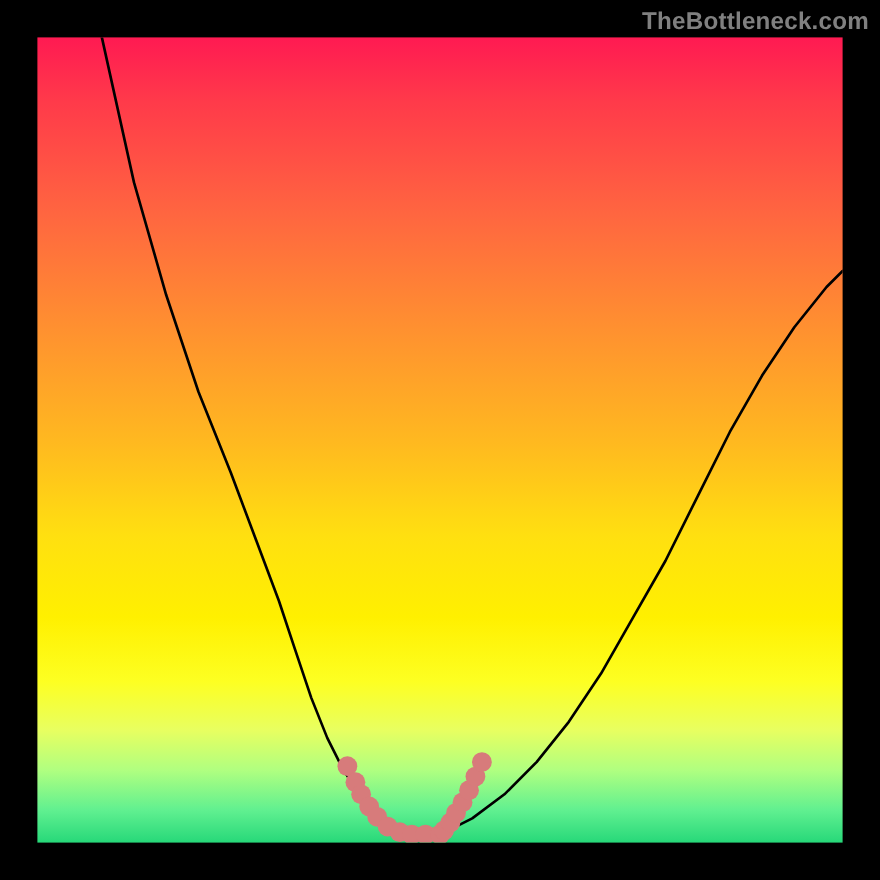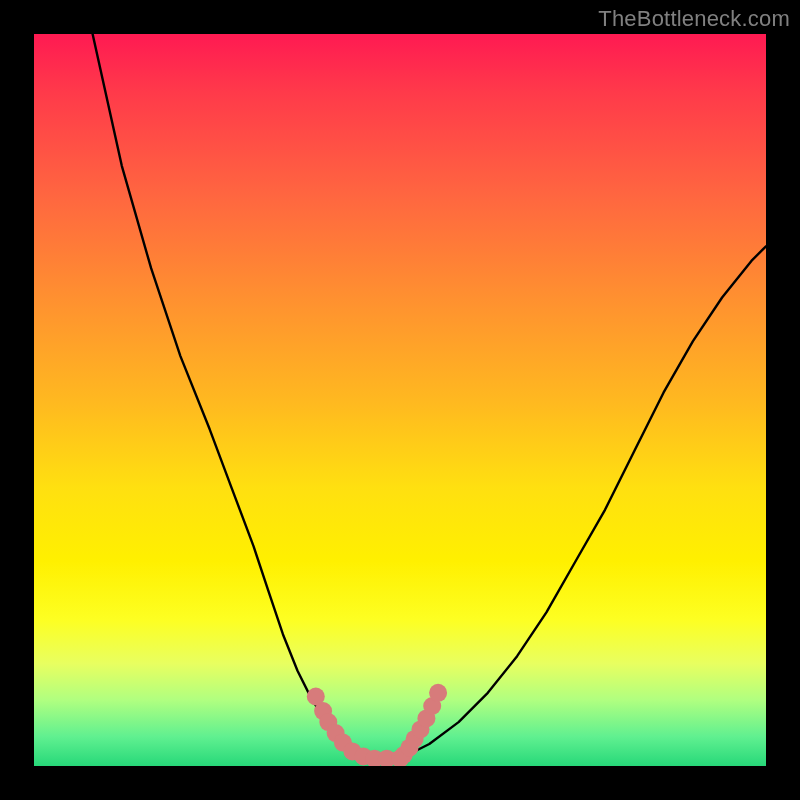--- a/index.html
+++ b/index.html
@@ -40,21 +40,21 @@
       #27d879 100%
     );
   }
   .watermark {
     position: absolute;
     top: 6px;
     right: 10px;
     color: #808080;
     font-size: 22px;
     letter-spacing: 0.2px;
-    font-weight: 400;
+    font-weight: 700;
     user-select: none;
   }
   svg.curves {
     position: absolute;
     left: 0;
     top: 0;
     width: 732px;
     height: 732px;
   }
 </style>

